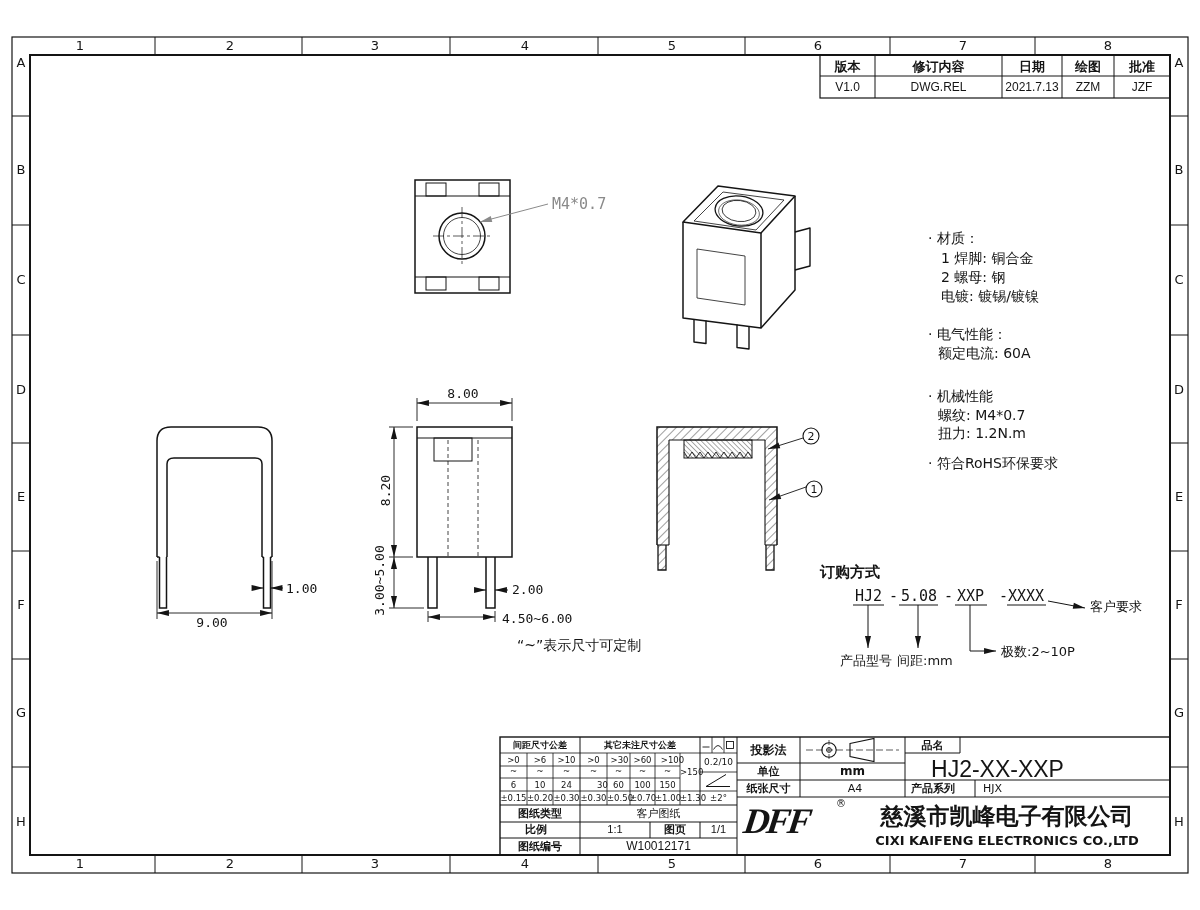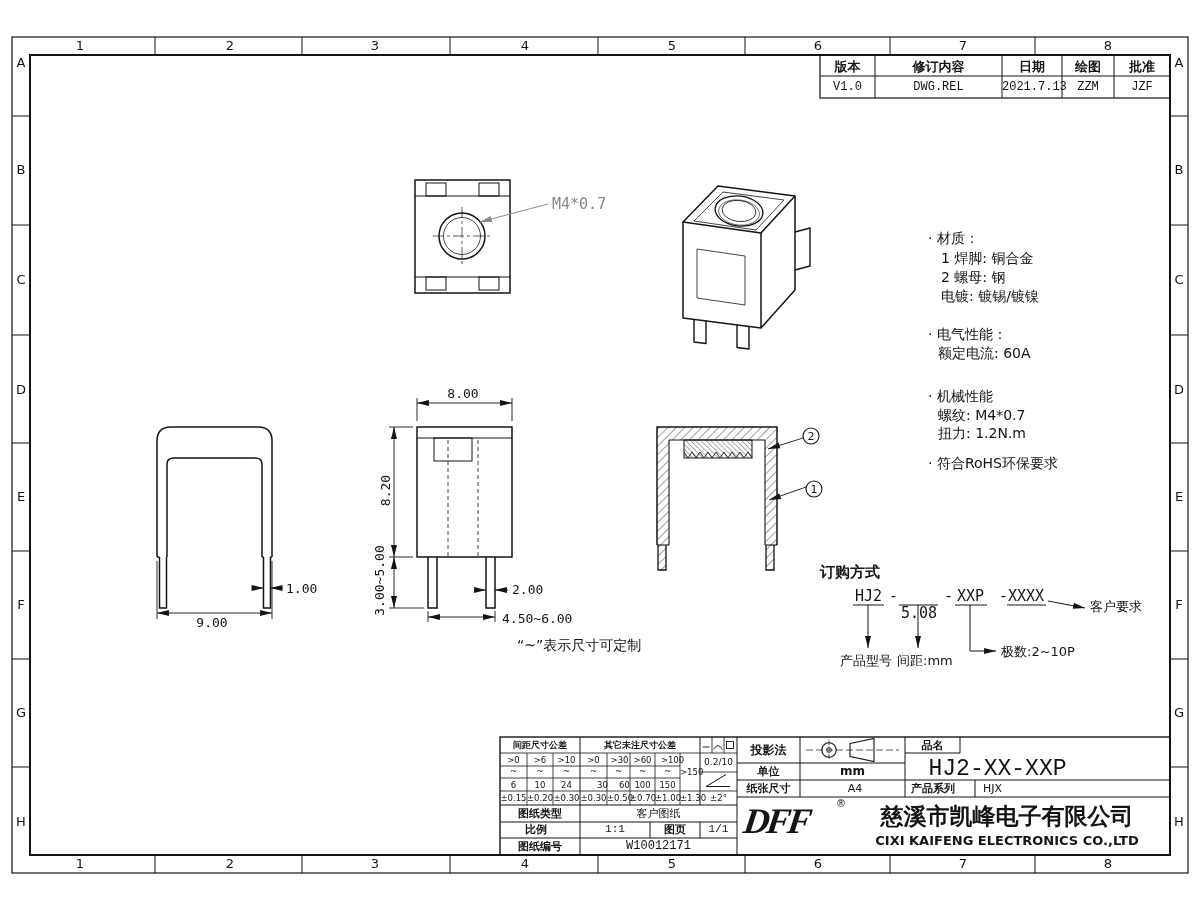--- a/index.html
+++ b/index.html
@@ -2,21 +2,21 @@
 <html><head>
 <meta charset="utf-8">
 <style>
   html,body{margin:0;padding:0;background:#fff}
   #sheet{position:relative;width:1200px;height:910px;background:#fff;overflow:hidden}
   svg{position:absolute;left:0;top:0}
   .t{position:absolute;white-space:nowrap;line-height:1;color:#141414;font-family:"DejaVu Sans","Liberation Sans",sans-serif}
   .b{font-weight:bold}
   .ctr{text-align:center}
   .mono{font-family:"DejaVu Sans Mono",monospace}
-  .ser{font-family:Liberation Mono, monospace}
+  .ser{font-family:Liberation Sans, sans-serif}
   .gray{color:#8a8a8a}
   .v{transform:rotate(-90deg)}
   .s8{font-size:8.5px}.s9{font-size:9px}.s10{font-size:10px}.s11{font-size:11px}.s12{font-size:12px}
   .s13{font-size:13px}.s14{font-size:14px}.s15{font-size:15px}.s17{font-size:23px}.s23{font-size:23px}
   .logo{font:italic 900 36px "Liberation Serif","DejaVu Serif",serif;letter-spacing:-3px;transform:skewX(-8deg)}
 </style>
 </head>
 <body>
 
 <div id="sheet">
@@ -302,21 +302,21 @@
 <span class="t s14" style="left:928px;top:327px">· 电气性能：</span>
 <span class="t s14" style="left:938px;top:346px">额定电流: 60A</span>
 <span class="t s14" style="left:928px;top:389px">· 机械性能</span>
 <span class="t s14" style="left:938px;top:408px">螺纹: M4*0.7</span>
 <span class="t s14" style="left:938px;top:426px">扭力: 1.2N.m</span>
 <span class="t s14" style="left:928px;top:456px">· 符合RoHS环保要求</span>
 
 <span class="t s15 b" style="left:820px;top:565px">订购方式</span>
 <span class="t s15 mono" style="left:855px;top:589px">HJ2</span>
 <span class="t s15 mono" style="left:889px;top:589px">-</span>
-<span class="t s15 mono" style="left:901px;top:606px">5.08</span>
+<span class="t s15 mono" style="left:901px;top:589px">5.08</span>
 <span class="t s15 mono" style="left:944px;top:589px">-</span>
 <span class="t s15 mono" style="left:957px;top:589px">XXP</span>
 <span class="t s15 mono" style="left:999px;top:589px">-XXXX</span>
 <span class="t s13" style="left:840px;top:654px">产品型号</span>
 <span class="t s13" style="left:897px;top:654px">间距:mm</span>
 <span class="t s13" style="left:1001px;top:645px">极数:2~10P</span>
 <span class="t s13" style="left:1090px;top:600px">客户要求</span>
 
 <span class="t s9 b ctr" style="left:500px;top:741px;width:80px">间距尺寸公差</span>
 <span class="t s9 b ctr" style="left:580px;top:741px;width:120px">其它未注尺寸公差</span>
@@ -331,21 +331,21 @@
 <span class="t s8 ctr" style="left:527px;top:767px;width:26px">~</span>
 <span class="t s8 ctr" style="left:553px;top:767px;width:27px">~</span>
 <span class="t s8 ctr" style="left:580px;top:767px;width:27px">~</span>
 <span class="t s8 ctr" style="left:607px;top:767px;width:23px">~</span>
 <span class="t s8 ctr" style="left:630px;top:767px;width:25px">~</span>
 <span class="t s8 ctr" style="left:655px;top:767px;width:25px">~</span>
 <span class="t s8 ctr" style="left:500px;top:781px;width:27px">6</span>
 <span class="t s8 ctr" style="left:527px;top:781px;width:26px">10</span>
 <span class="t s8 ctr" style="left:553px;top:781px;width:27px">24</span>
 <span class="t s8 ctr" style="left:580px;top:781px;width:45px">30</span>
-<span class="t s8 ctr" style="left:607px;top:781px;width:35px">60</span>
+<span class="t s8 ctr" style="left:607px;top:781px;width:23px">60</span>
 <span class="t s8 ctr" style="left:630px;top:781px;width:25px">100</span>
 <span class="t s8 ctr" style="left:655px;top:781px;width:25px">150</span>
 <span class="t s8 ctr" style="left:680px;top:768px;width:20px">&gt;150</span>
 <span class="t s8 ctr" style="left:500px;top:794px;width:27px">±0.15</span>
 <span class="t s8 ctr" style="left:527px;top:794px;width:26px">±0.20</span>
 <span class="t s8 ctr" style="left:553px;top:794px;width:27px">±0.30</span>
 <span class="t s8 ctr" style="left:580px;top:794px;width:27px">±0.30</span>
 <span class="t s8 ctr" style="left:607px;top:794px;width:23px">±0.50</span>
 <span class="t s8 ctr" style="left:630px;top:794px;width:25px">±0.70</span>
 <span class="t s8 ctr" style="left:655px;top:794px;width:25px">±1.00</span>

